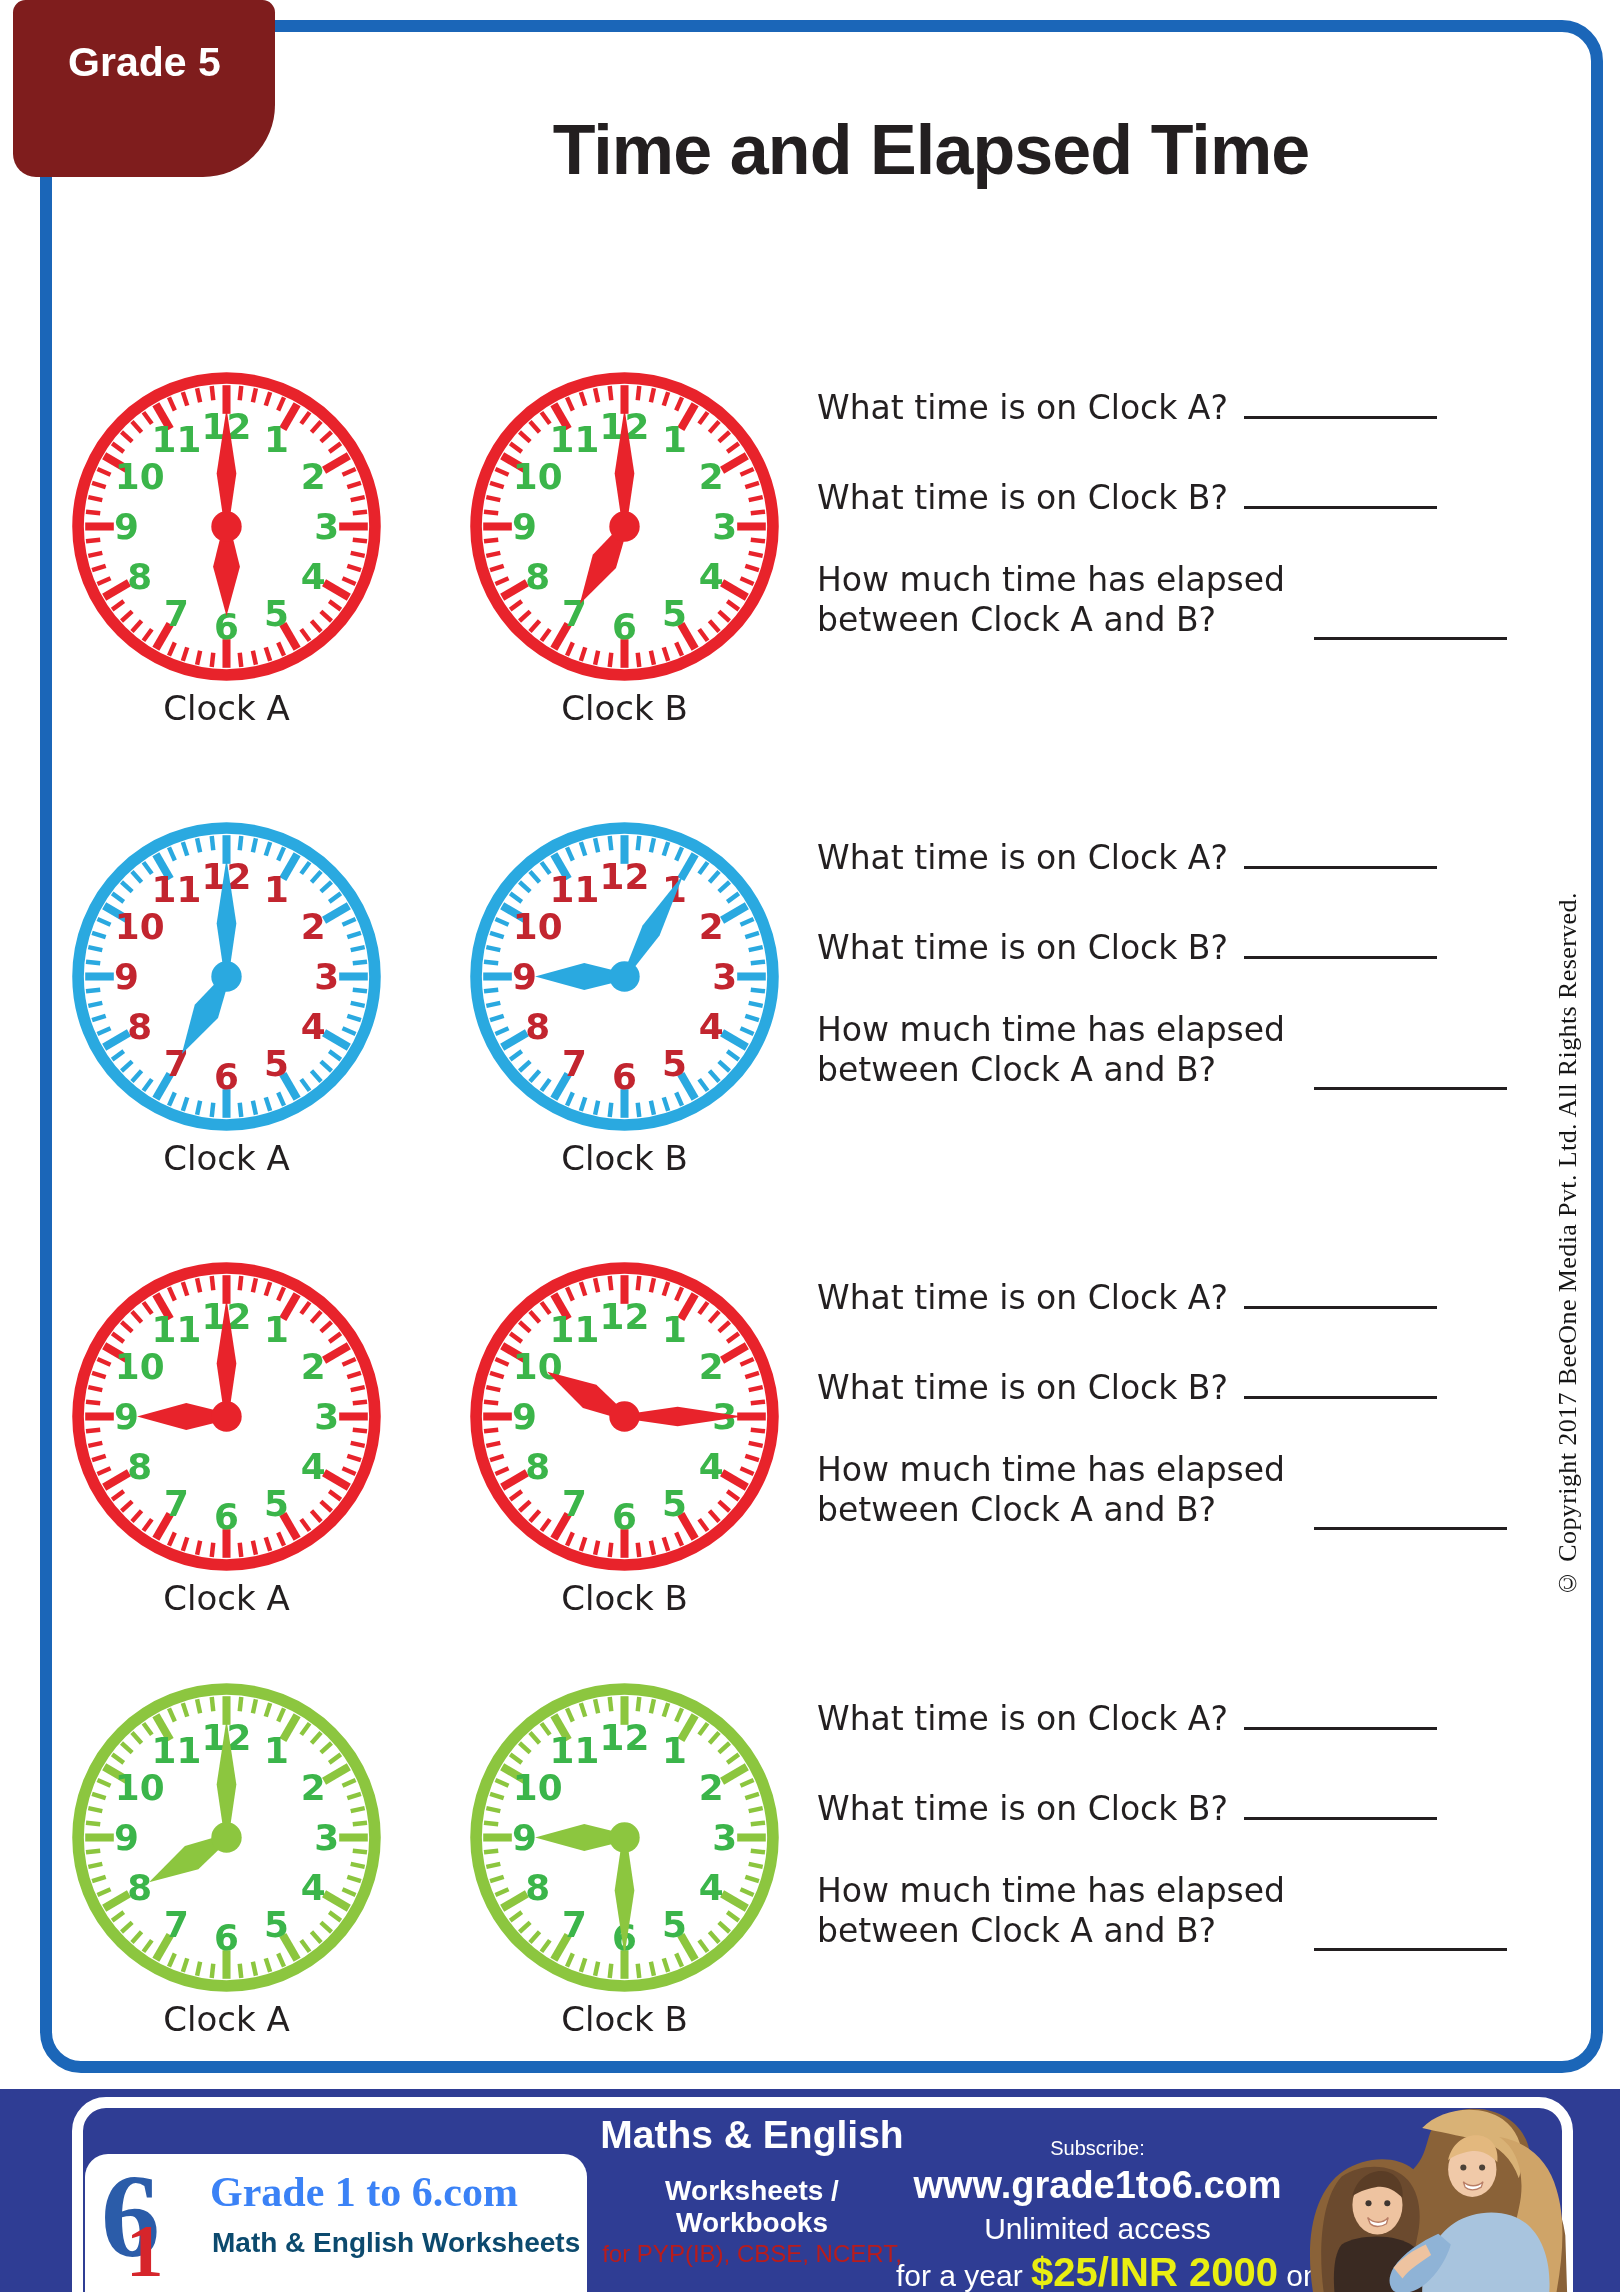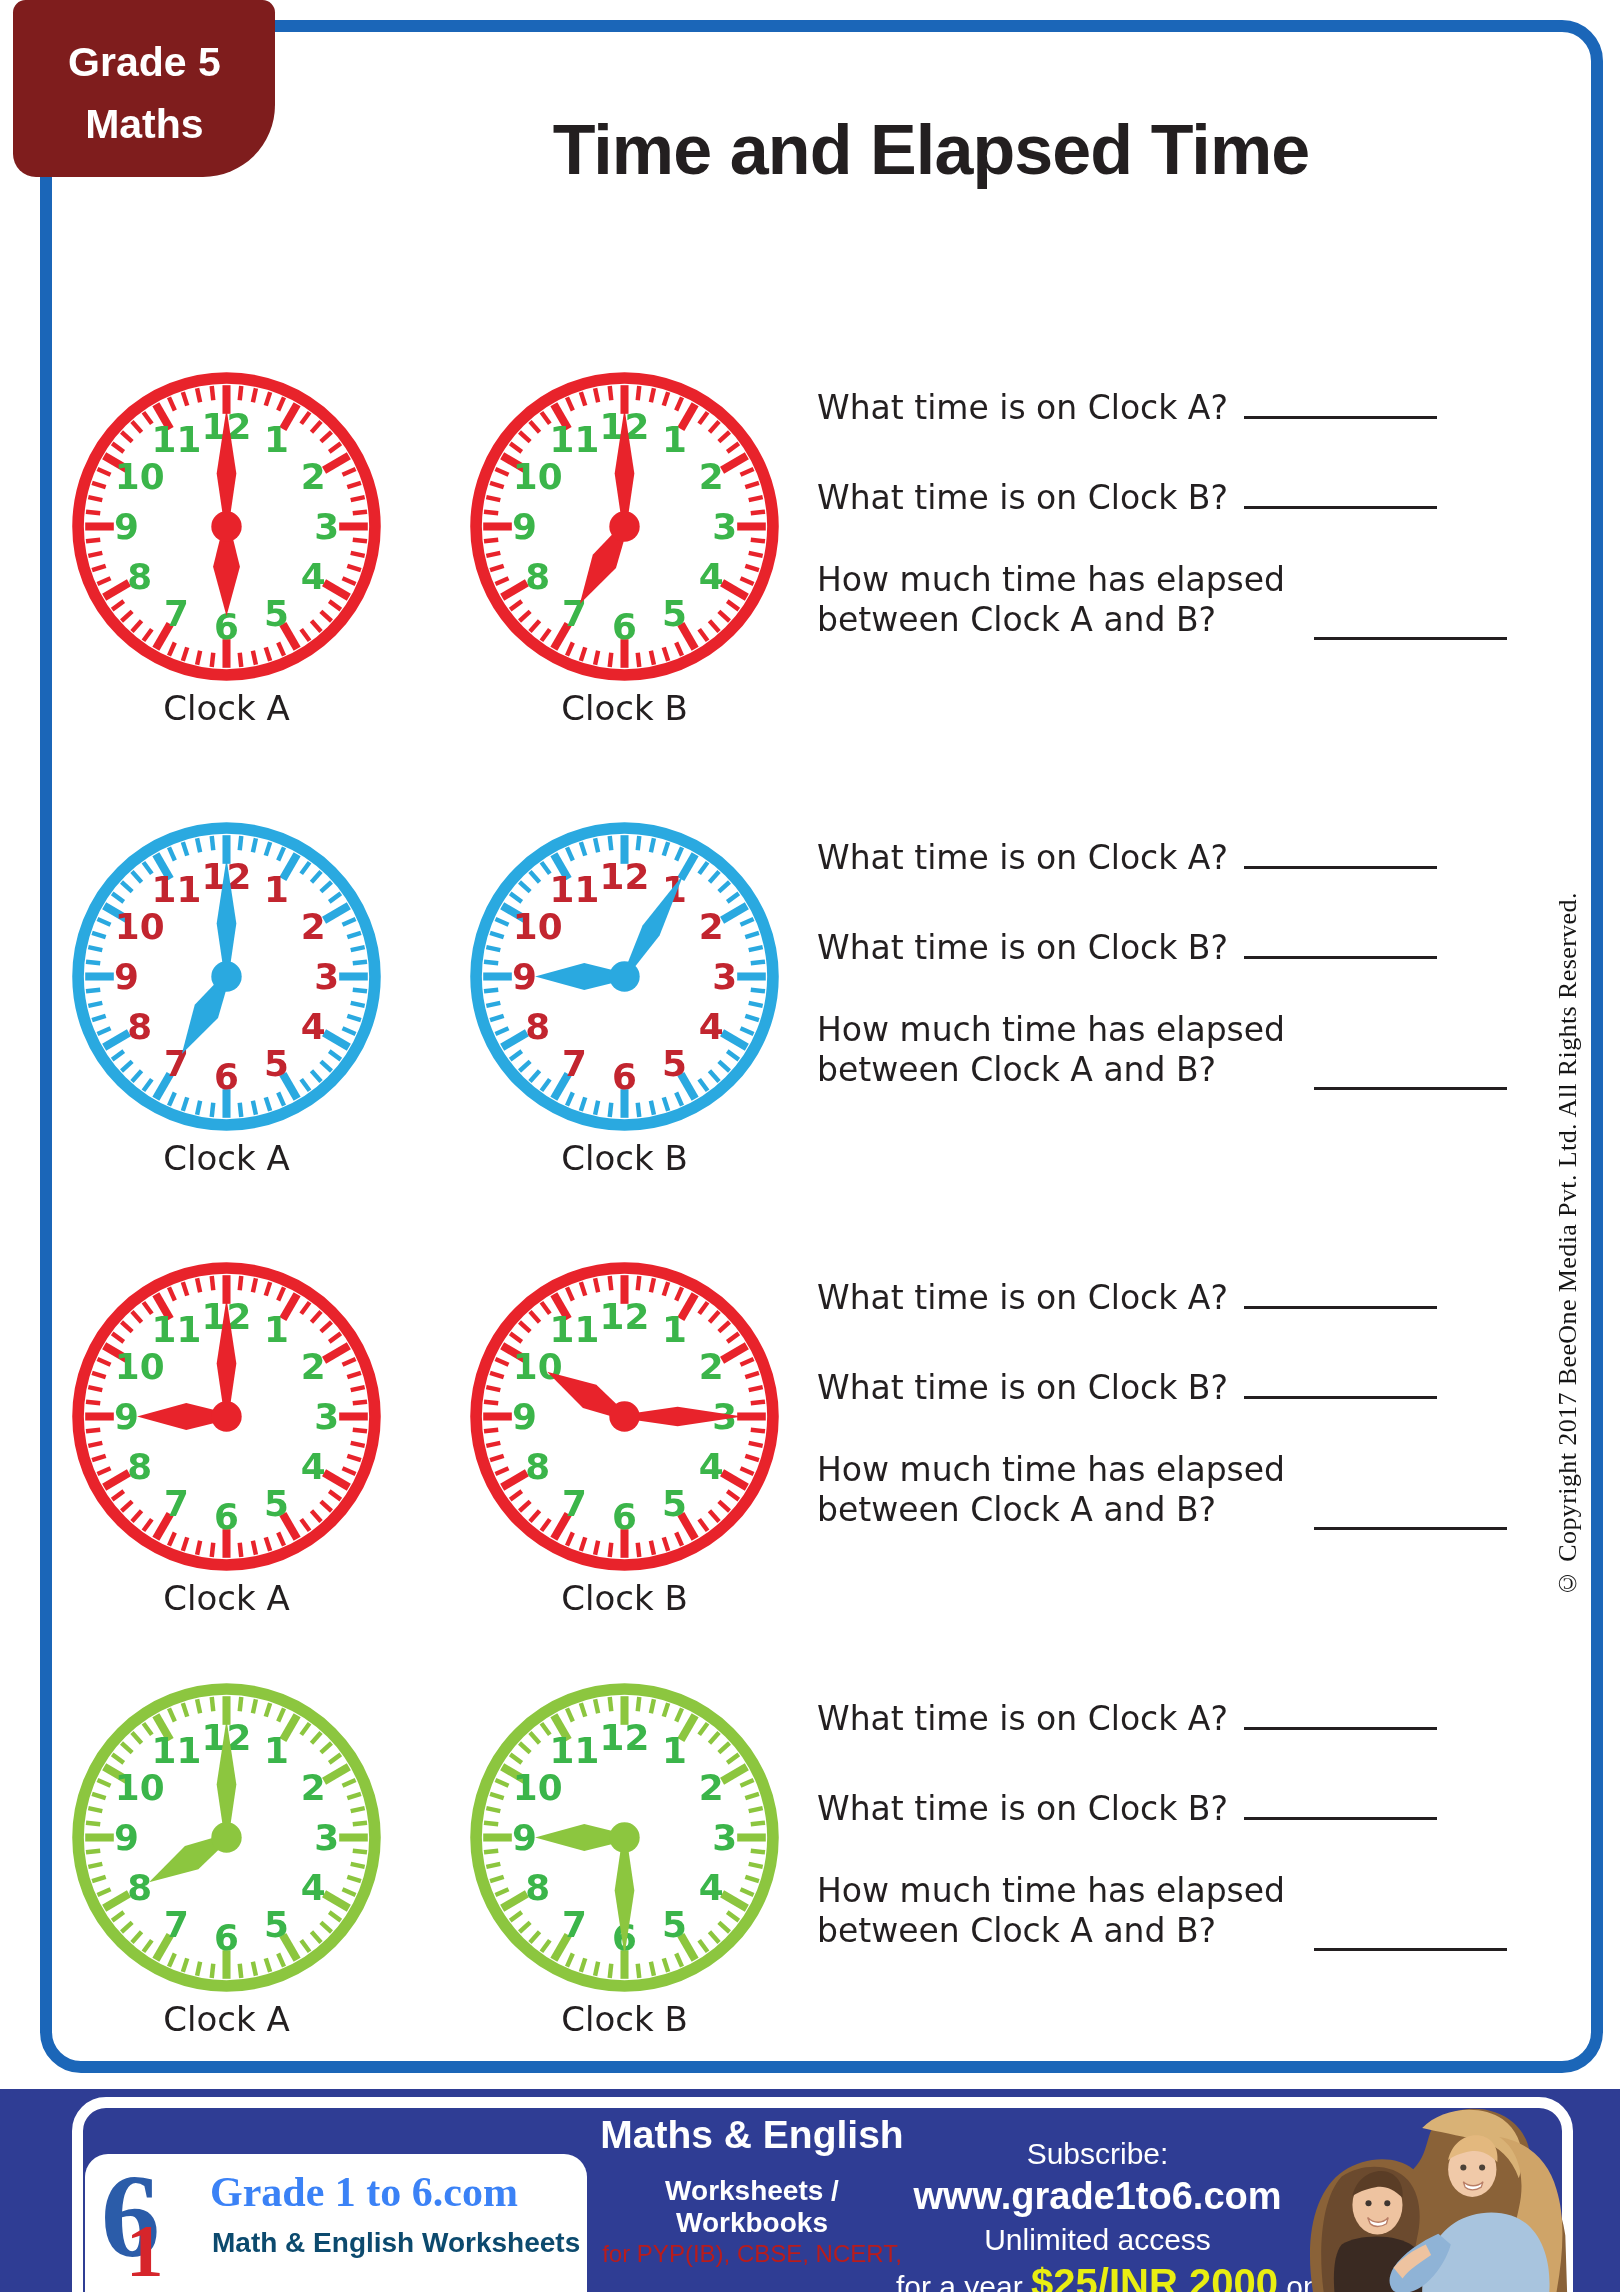--- a/index.html
+++ b/index.html
@@ -51,36 +51,35 @@
   .logo-tag{position:absolute;left:127px;top:73px;font-family:Liberation Sans, sans-serif;
     font-weight:600;font-size:28px;color:#0c4a6e;white-space:nowrap;}
   .about-col{position:absolute;left:600px;top:2115px;width:304px;text-align:center;
     z-index:4;color:#ffffff;font-family:"Liberation Sans",sans-serif;}
   .about-h{font-size:39px;font-weight:bold;line-height:1.05;}
   .about-s{font-size:28px;font-weight:bold;margin-top:19px;}
   .about-l{font-size:24px;margin-top:1px;color:#b91c1c;line-height:1.18;text-align:center;}
   .about-l:first-of-type{margin-top:10.7px;}
   .subscribe-col{position:absolute;left:896px;top:2137px;width:403px;text-align:center;
     z-index:4;color:#ffffff;font-family:"Liberation Sans",sans-serif;}
-  .sub-label{font-size:30px;}
+  .sub-label{font-size:20px;}
   .sub-url{font-size:38px;font-weight:bold;margin-top:3.6px;}
   .sub-access{font-size:30px;margin-top:5.4px;}
   .sub-price-line{font-size:30px;margin-top:3.6px;white-space:nowrap;}
   .sub-price{font-size:40px;font-weight:bold;color:#e9ee12;}
   .photo{position:absolute;left:1288px;top:2092px;width:297px;height:201px;z-index:5;
     filter:blur(0.4px);}
 </style>
 </head>
 <body>
 
 <div class="page-border"></div>
 
 <div class="badge">
   <div>Grade 5</div>
-  <div>Maths</div>
 </div>
 
 <h1 class="title">Time and Elapsed Time</h1>
 
 <div class="row" style="top:361px">
   <div class="clock-block clock-a"><svg viewBox="0 0 350 350" width="313" height="313">
         <circle cx="175" cy="175" r="166" fill="#ffffff" stroke="#e8232b" stroke-width="13"></circle>
         <line x1="175.0" y1="17.0" x2="175.0" y2="49.0" stroke="#e8232b" stroke-width="9"></line>
         <line x1="191.5" y1="17.9" x2="189.8" y2="33.8" stroke="#e8232b" stroke-width="5"></line>
         <line x1="207.9" y1="20.5" x2="204.5" y2="36.1" stroke="#e8232b" stroke-width="5"></line>

